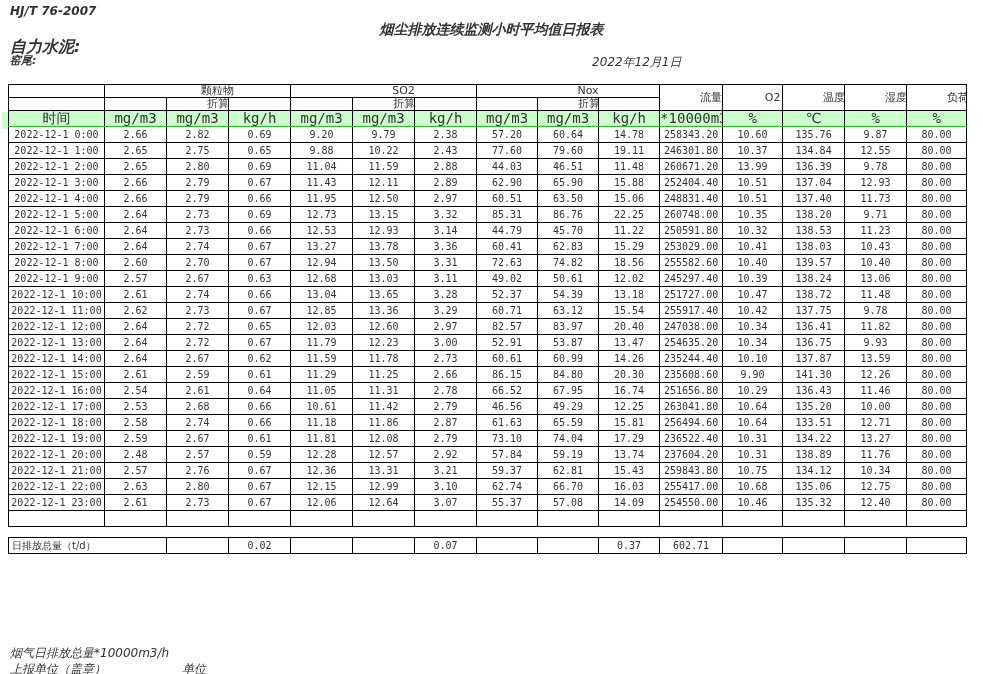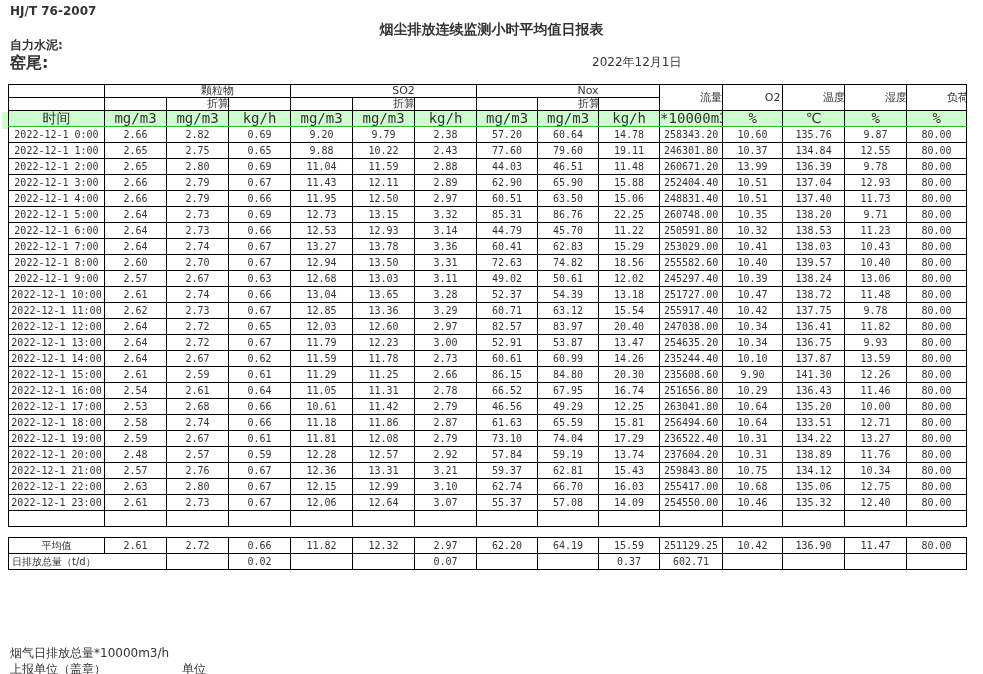--- a/index.html
+++ b/index.html
@@ -8,25 +8,25 @@
     --grid:#000000;
     --text:#333333;
   }
   html,body{margin:0;padding:0;}
   body{
     width:983px;height:674px;background:#ffffff;position:relative;
     font-family:"DejaVu Sans Mono","Liberation Mono",monospace;
     color:var(--text);
   }
   .cn{font-family:"DejaVu Sans","Liberation Sans",sans-serif;}
-  .abs{position:absolute;}
+  .abs{position:absolute;font-style:italic;}
   .std-no{left:10px;top:4px;font-size:12px;font-weight:bold;}
   .title{left:0;top:21px;width:983px;text-align:center;font-size:14px;font-weight:bold;}
-  .company{left:10px;top:37px;font-size:12px;font-weight:bold;}
-  .station{left:10px;top:53px;font-size:16px;font-weight:bold;}
+  .company{left:10px;top:37px;font-size:16px;font-weight:bold;}
+  .station{left:10px;top:53px;font-size:11px;font-weight:bold;}
   .date{left:592px;top:54px;font-size:12px;}
   table{border-collapse:collapse;table-layout:fixed;}
   #main-table{position:absolute;left:8px;top:84px;width:958px;}
   #summary-table{position:absolute;left:8px;top:537px;width:958px;}
   td{
     border:1px solid var(--grid);
     text-align:center;vertical-align:middle;
     font-size:10px;height:15px;line-height:15px;
     padding:0;overflow:hidden;white-space:nowrap;
   }
@@ -556,37 +556,20 @@
       <col style="width:61px">
       <col style="width:61px">
     <col style="width:63px">
       <col style="width:60px">
       <col style="width:62px">
       <col style="width:62px">
       <col style="width:60px">
   </colgroup>
   <tbody>
       <tr>
-        <td colspan="1" class="cn">平均值</td>
-        <td>2.61</td>
-        <td>2.72</td>
-        <td>0.66</td>
-        <td>11.82</td>
-        <td>12.32</td>
-        <td>2.97</td>
-        <td>62.20</td>
-        <td>64.19</td>
-        <td>15.59</td>
-        <td>251129.25</td>
-        <td>10.42</td>
-        <td>136.90</td>
-        <td>11.47</td>
-        <td>80.00</td>
-      </tr>
-      <tr>
         <td colspan="2" class="cn label-left">日排放总量（t/d）</td>
         <td></td>
         <td>0.02</td>
         <td></td>
         <td></td>
         <td>0.07</td>
         <td></td>
         <td></td>
         <td>0.37</td>
         <td>602.71</td>

